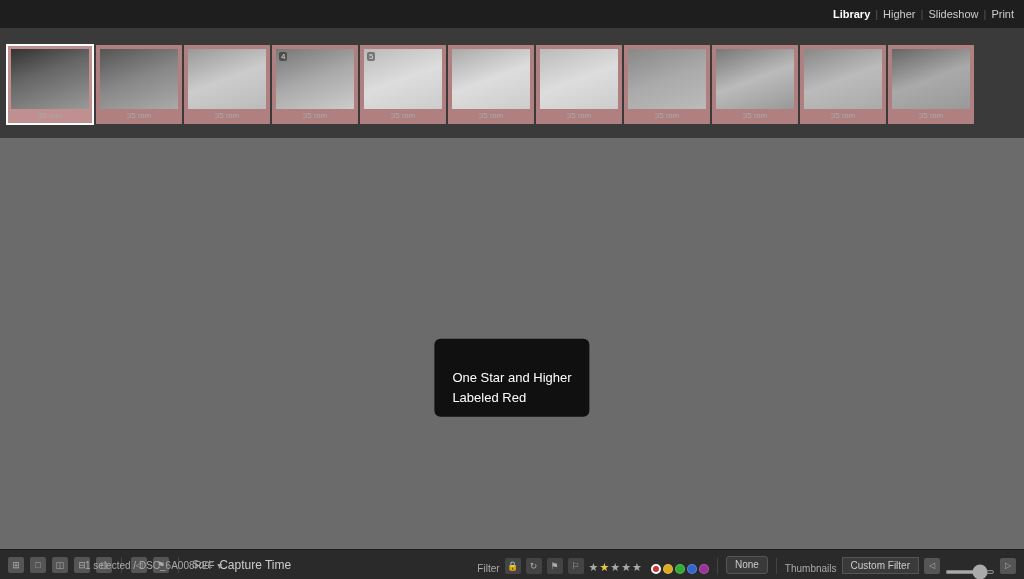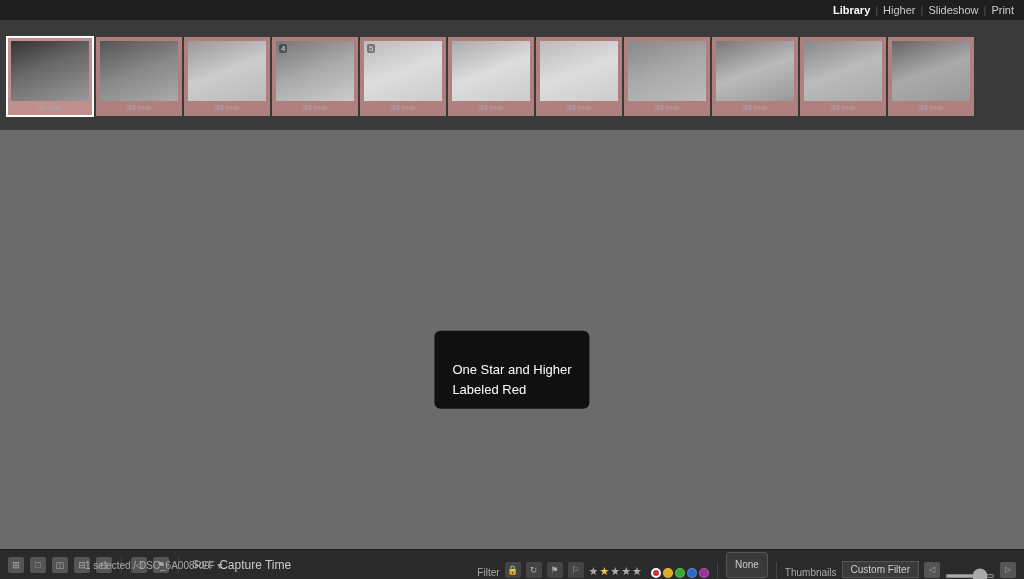--- a/index.html
+++ b/index.html
@@ -9,21 +9,21 @@
       background: #6b6b6b;
       font-family: -apple-system, 'Helvetica Neue', Arial, sans-serif;
       overflow: hidden;
       color: #ccc;
       font-size: 11px;
     }
 
     
     #top-nav {
       background: #1e1e1e;
-      height: 20px;
+      height: 28px;
       display: flex;
       align-items: center;
       justify-content: flex-end;
       padding: 0 10px;
       gap: 0;
     }
     #top-nav span {
       font-size: 11px;
       color: #ccc;
     }
@@ -214,21 +214,21 @@
     }
 
     .bottom-btn {
       background: #3a3a3a;
       border: 1px solid #555;
       color: #ccc;
       font-size: 10px;
       padding: 2px 8px;
       border-radius: 3px;
       cursor: pointer;
-      height: 26px;
+      height: 18px;
       display: flex;
       align-items: center;
     }
 
     #selected-label {
       font-size: 10px;
       color: #aaa;
       position: absolute;
       bottom: 8px;
       left: 85px;

